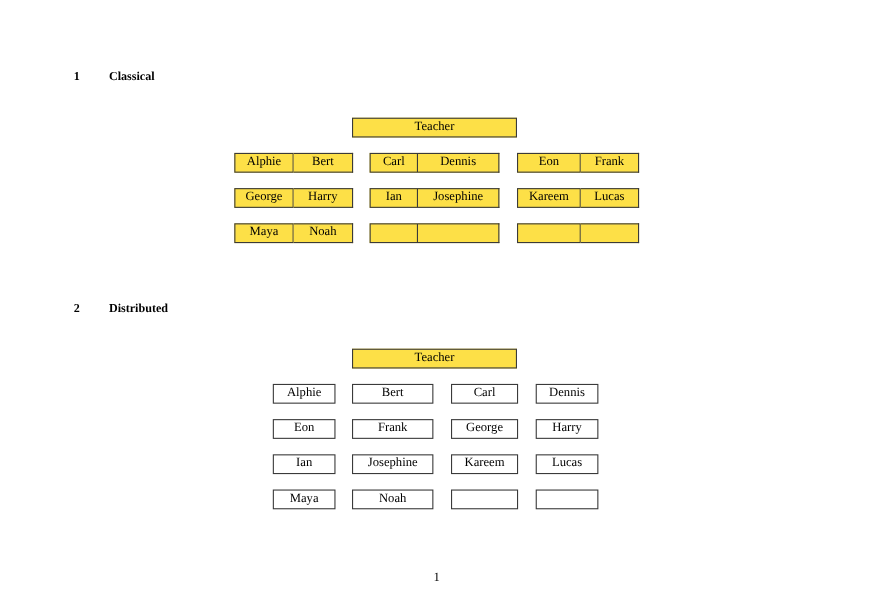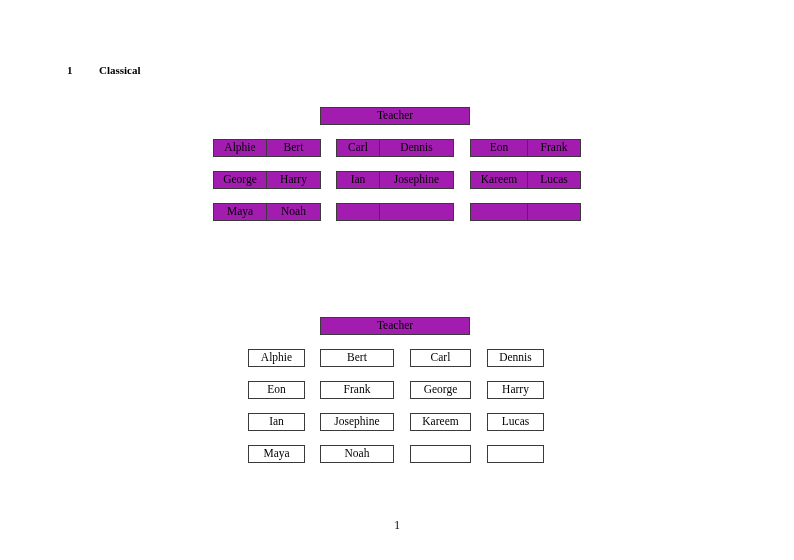--- a/index.html
+++ b/index.html
@@ -46,21 +46,21 @@
   }
   .cell {
     box-sizing: border-box;
     border: 1px solid #3a3a3a;
     height: 18px;
     display: flex;
     align-items: center;
     justify-content: center;
     font-size: 11.5px;
     line-height: 1;
-    background: #a21caf;
+    background: #fde047;
     white-space: nowrap;
     overflow: hidden;
   }
   
   .cell + .cell {
     border-left: none;
   }
 
   
   .teacher-row { left: 320px; }
@@ -165,20 +165,23 @@
   </div>
   <div class="box-row grp-c r1">
     <div class="cell c0">Kareem</div>
     <div class="cell c1">Lucas</div>
   </div>
   <div class="box-row grp-c r2">
     <div class="cell c0"></div>
     <div class="cell c1"></div>
   </div>
 
+  <div class="section-heading" id="heading-distributed">
+    <span class="num">2</span><span>Distributed</span>
+  </div>
 
   <div class="box-row teacher-row" id="teacher-distributed">
     <div class="cell">Teacher</div>
   </div>
 
   <div class="dist-box dc0 dr0">Alphie</div>
   <div class="dist-box dc1 dr0">Bert</div>
   <div class="dist-box dc2 dr0">Carl</div>
   <div class="dist-box dc3 dr0">Dennis</div>
 

